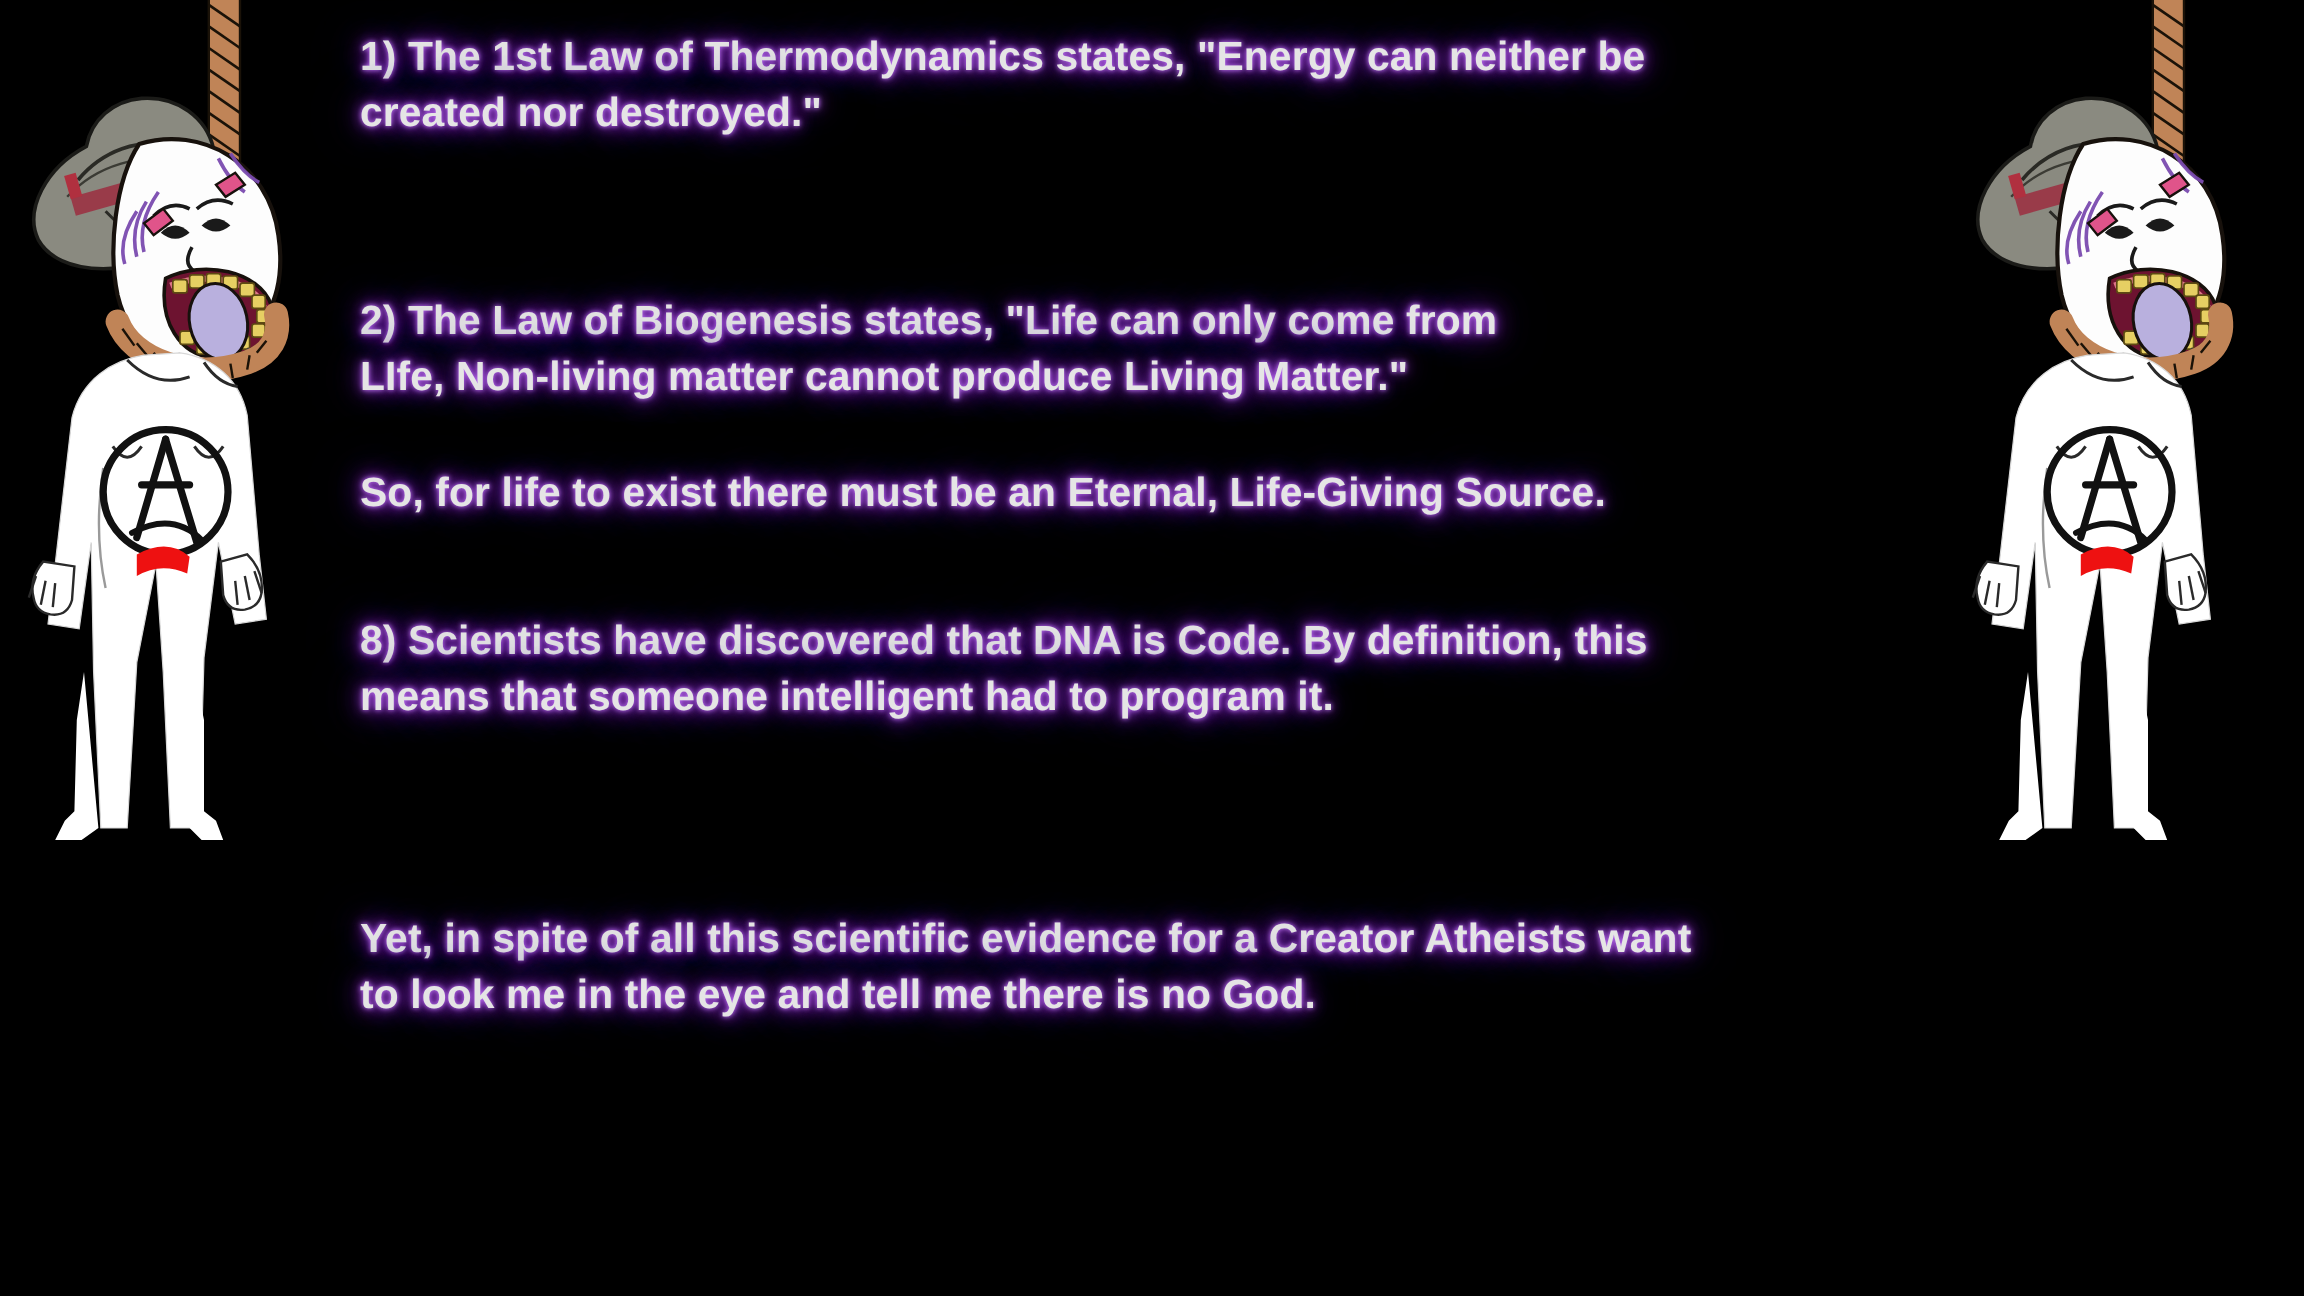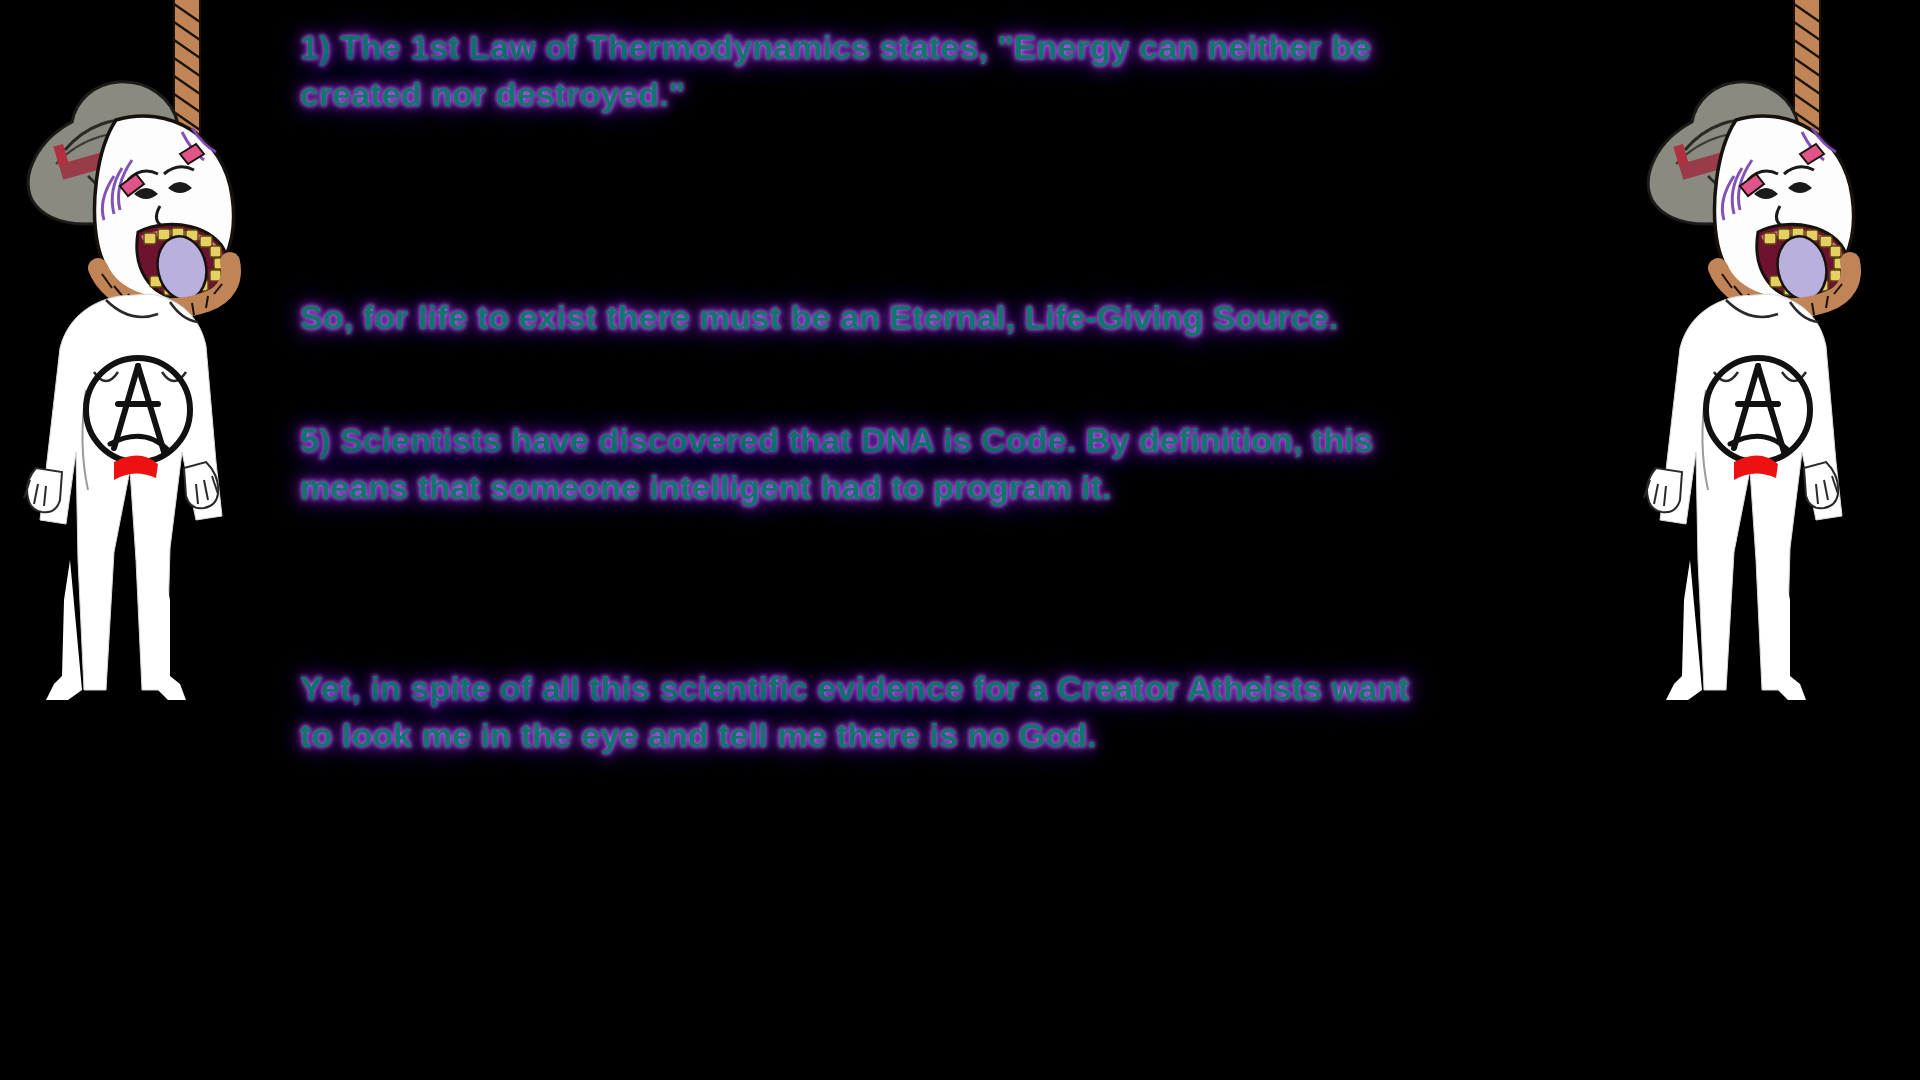--- a/index.html
+++ b/index.html
@@ -27,21 +27,21 @@
     left: 300px;
     top: 0px;
     width: 1330px;
     height: 1080px;
     padding-top: 24px;
     box-sizing: border-box;
   }
 
   .para {
     margin: 0 0 0 0;
-    color: #0f766e;
+    color: #e5e5e5;
     font-family: "Liberation Sans", sans-serif;
     font-weight: 700;
     font-size: 34px;
     line-height: 47px;
     letter-spacing: 0.1px;
     text-shadow:
       0 0 4px #c77bff,
       0 0 10px #9b3fd6,
       0 0 20px #7a1fb8,
       0 0 34px #51108a,
@@ -373,24 +373,26 @@
         </g>
       </g>
     </svg>
   </div>
 
   <div class="text-block">
     <p class="para">1) The 1st Law of Thermodynamics states, "Energy can neither be
 created nor destroyed."</p>
     <div class="sp-md"></div>
     <div class="sp-xl"></div>
+    <p class="para">2) The Law of Biogenesis states, "Life can only come from
+LIfe, Non-living matter cannot produce Living Matter."</p>
     <div class="sp-md"></div>
     <p class="para">So, for life to exist there must be an Eternal, Life-Giving Source.</p>
     <div class="sp-xl"></div>
-    <p class="para">5) Scientists have discovered that DNA is Code. By definition, this
+    <p class="para">8) Scientists have discovered that DNA is Code. By definition, this
 means that someone intelligent had to program it.</p>
     <div class="sp-xl"></div>
     <div class="sp-sm"></div>
     <div class="sp-md"></div>
     <p class="para">Yet, in spite of all this scientific evidence for a Creator Atheists want
 to look me in the eye and tell me there is no God.</p>
   </div>
 
 </div>
 

